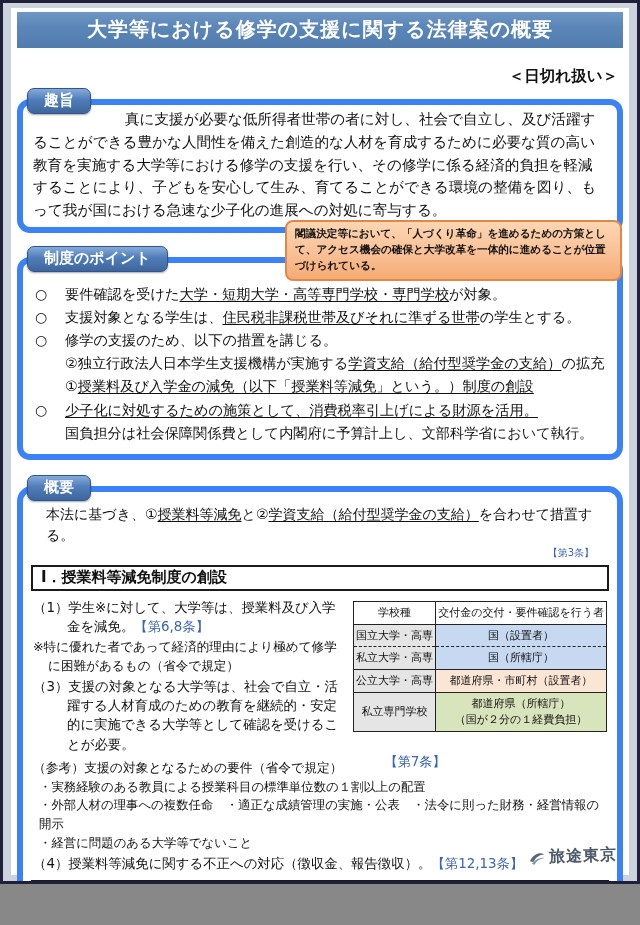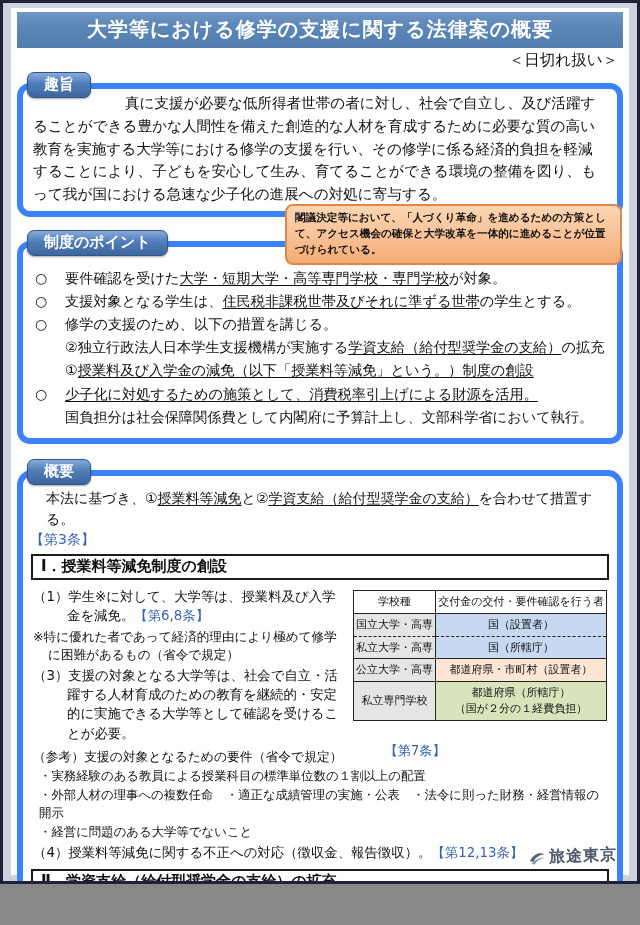--- a/index.html
+++ b/index.html
@@ -10,21 +10,21 @@
     padding:5px 8px 6px; overflow:hidden;
     font-family:"DejaVu Sans", sans-serif; color:#111;
   }
   .page { background:#fff; width:100%; height:100%; padding:4px 5px 6px; position:relative; display:flex; flex-direction:column; }
 
   .titlebar {
     background:linear-gradient(180deg,#6f97c4 0%, #5b86b8 40%, #527cae 100%);
     color:#fff; font-weight:bold; font-size:20px; text-align:center;
     padding:4px 0 5px; letter-spacing:1px; margin:0 1px;
   }
-  .expiry { text-align:right; font-weight:normal; font-size:15.5px; padding:2px 6px 1px 0; }
+  .expiry { text-align:right; font-weight:bold; font-size:15.5px; padding:18px 6px 1px 0; }
 
   .rbox { border:6px solid #3b82f6; border-radius:13px; background:#fff; }
 
   .badge {
     position:absolute; left:10px; top:0; z-index:4;
     display:inline-block; color:#fff; font-weight:bold; font-size:15px;
     background:linear-gradient(180deg,#86abd9 0%, #4f7db9 45%, #3f669c 100%);
     border:1px solid #30558c; border-radius:7px; padding:2px 16px 3px;
     box-shadow:0 1px 2px rgba(0,0,0,.35);
   }
@@ -49,21 +49,21 @@
   .bullet { display:flex; font-size:14.2px; line-height:1.63; }
   .bullet .mark { flex:none; width:30px; }
   .bullet .txt { flex:1; }
   .subline { padding-left:30px; font-size:14.2px; line-height:1.63; }
   u { text-underline-offset:2px; }
 
   
   .gaiyo-sec { margin-top:15px; flex:1; display:flex; flex-direction:column; }
   .gaiyo-box { flex:1; padding:12px 7px 8px; border-radius:15px; }
   .intro { font-size:14px; padding-left:16px; line-height:1.5; }
-  .intro-ref { padding-right:16px; font-size:14px; line-height:1.3; }
+  .intro-ref { text-align:right; padding-right:16px; font-size:10px; line-height:1.3; }
   .ref { color:#3c64b0; }
 
   .sec-header {
     border:2px solid #1b1b1b; font-weight:bold; font-size:15px;
     padding:1px 8px 2px; margin:6px 1px 5px; background:#fff;
   }
   .sec-body { font-size:13.4px; line-height:1.44; padding:0 3px; }
   .item { padding-left:34px; text-indent:-34px; margin:2px 0; }
   .note-item { padding-left:15px; text-indent:-15px; font-size:12.6px; margin:0 0; }
 

